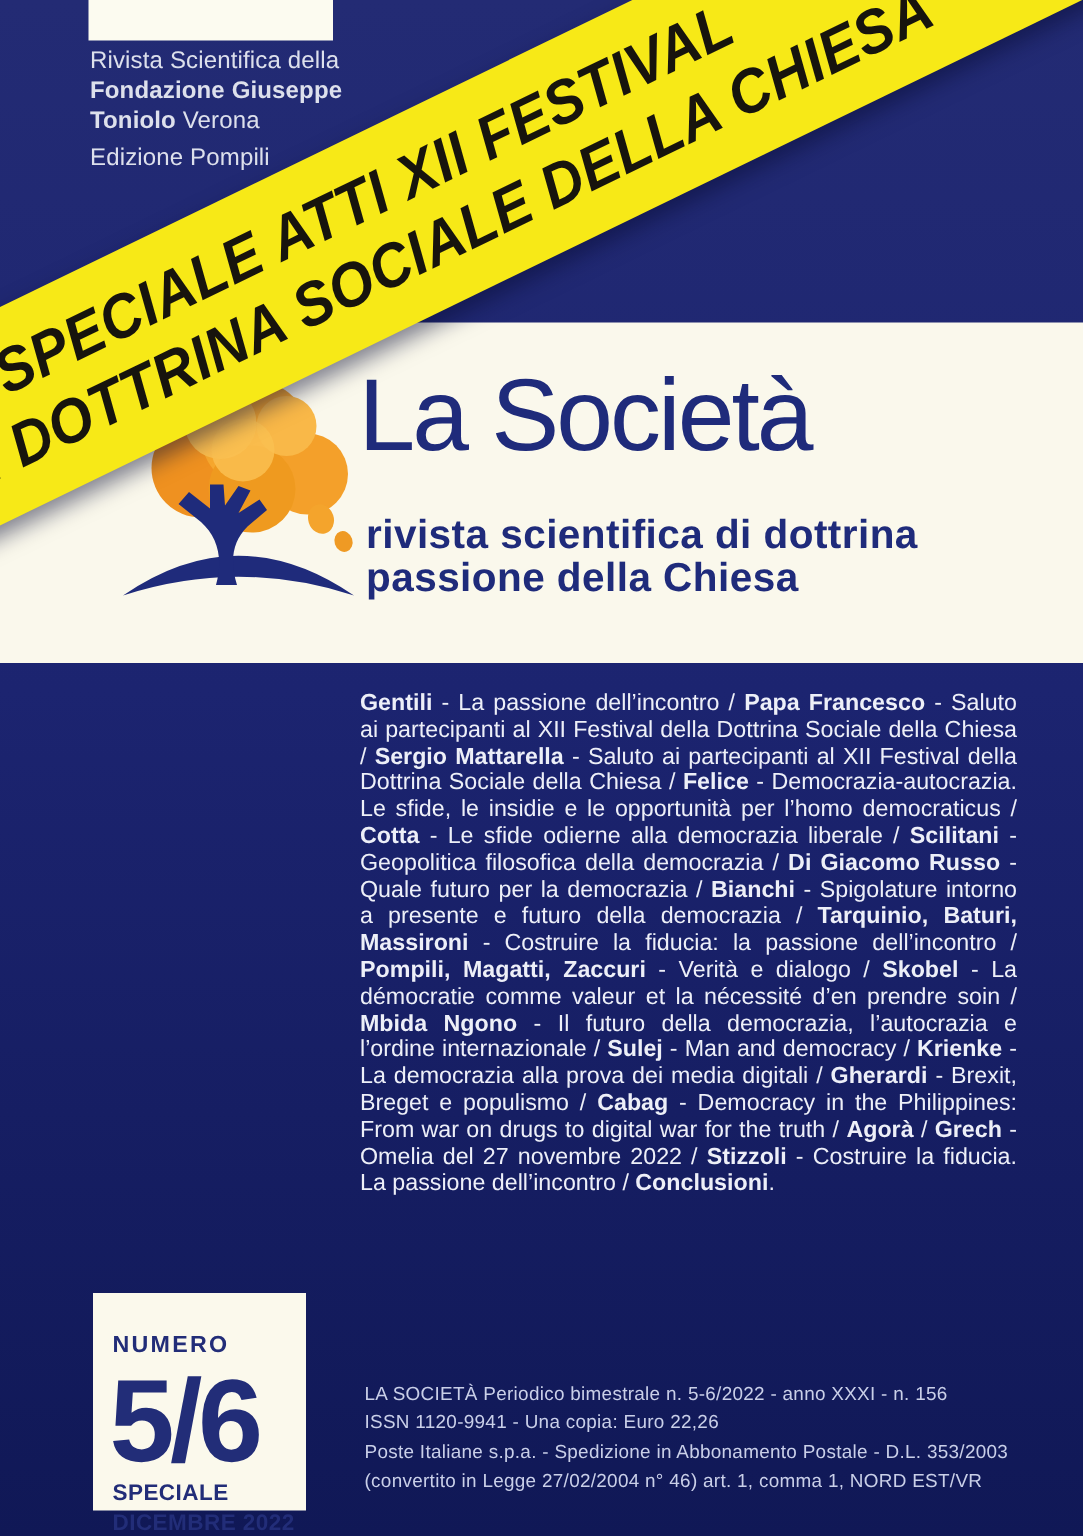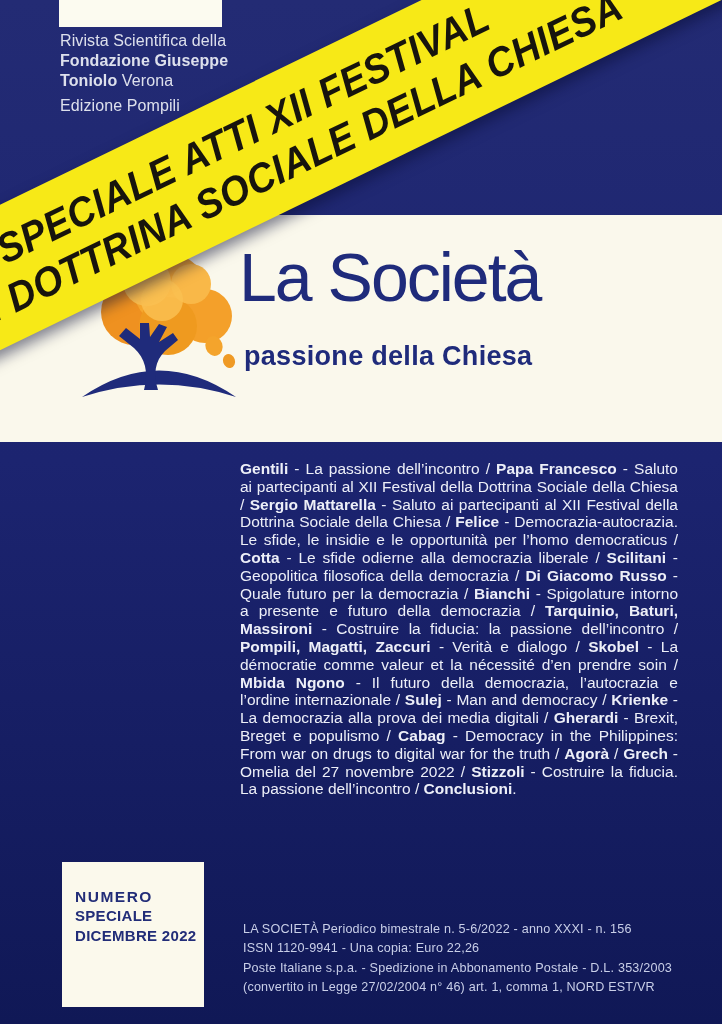--- a/index.html
+++ b/index.html
@@ -82,32 +82,34 @@
       <circle cx="88" cy="58" r="21" fill="#fac051" opacity="0.85"></circle>
       <ellipse cx="140" cy="104" rx="8.5" ry="10" fill="#f4a42c" transform="rotate(-18 140 104)"></ellipse>
       <ellipse cx="155" cy="119" rx="6" ry="7" fill="#ef9a24" transform="rotate(-18 155 119)"></ellipse>
       <path d="M70,148 C75,130 71,116 60,106 L45,94 L52,86 L66,97 L66,81 L75,81 L76,95 L85,82 L93,85 L85,100 L99,91 L104,98 L91,109 C81,119 79,132 84,148 Z" fill="#1f2b7b"></path>
     </svg>
   </div>
 
   <div class="title">La Società</div>
 
   <div class="subtitle">
+    <div>rivista scientifica di dottrina</div>
     <div>passione della Chiesa</div>
   </div>
 
   <div class="banner">
     <div class="banner-line banner-line1">SPECIALE ATTI XII FESTIVAL</div>
     <div class="banner-line banner-line2">DI DOTTRINA SOCIALE DELLA CHIESA</div>
   </div>
 
   <div class="contents"><span style="font-weight: bold;">Gentili</span><span> - La passione dell’incontro / </span><span style="font-weight: bold;">Papa Francesco</span><span> - Saluto ai partecipanti al XII Festival della Dottrina Sociale della Chiesa / </span><span style="font-weight: bold;">Sergio Mattarella</span><span> - Saluto ai partecipanti al XII Festival della Dottrina Sociale della Chiesa / </span><span style="font-weight: bold;">Felice</span><span> - Democrazia-autocrazia. Le sfide, le insidie e le opportunità per l’homo democraticus / </span><span style="font-weight: bold;">Cotta</span><span> - Le sfide odierne alla democrazia liberale / </span><span style="font-weight: bold;">Scilitani</span><span> - Geopolitica filosofica della democrazia / </span><span style="font-weight: bold;">Di Giacomo Russo</span><span> - Quale futuro per la democrazia / </span><span style="font-weight: bold;">Bianchi</span><span> - Spigolature intorno a presente e futuro della democrazia / </span><span style="font-weight: bold;">Tarquinio, Baturi, Massironi</span><span> - Costruire la fiducia: la passione dell’incontro / </span><span style="font-weight: bold;">Pompili, Magatti, Zaccuri</span><span> - Verità e dialogo / </span><span style="font-weight: bold;">Skobel</span><span> - La démocratie comme valeur et la nécessité d’en prendre soin / </span><span style="font-weight: bold;">Mbida Ngono</span><span> - Il futuro della democrazia, l’autocrazia e l’ordine internazionale / </span><span style="font-weight: bold;">Sulej</span><span> - Man and democracy / </span><span style="font-weight: bold;">Krienke</span><span> - La democrazia alla prova dei media digitali / </span><span style="font-weight: bold;">Gherardi</span><span> - Brexit, Breget e populismo / </span><span style="font-weight: bold;">Cabag</span><span> - Democracy in the Philippines: From war on drugs to digital war for the truth / </span><span style="font-weight: bold;">Agorà</span><span> / </span><span style="font-weight: bold;">Grech</span><span> - Omelia del 27 novembre 2022 / </span><span style="font-weight: bold;">Stizzoli</span><span> - Costruire la fiducia. La passione dell’incontro / </span><span style="font-weight: bold;">Conclusioni</span><span>.</span></div>
 
   <div class="issue-box">
     <div class="issue-label">NUMERO</div>
+    <div class="issue-number">5/6</div>
     <div class="issue-months">
       <div>SPECIALE</div>
       <div>DICEMBRE 2022</div>
     </div>
   </div>
 
   <div class="imprint">
       <div>LA SOCIETÀ Periodico bimestrale n. 5-6/2022 - anno XXXI - n. 156</div>
       <div>ISSN 1120-9941 - Una copia: Euro 22,26</div>
       <div>Poste Italiane s.p.a. - Spedizione in Abbonamento Postale - D.L. 353/2003</div>

